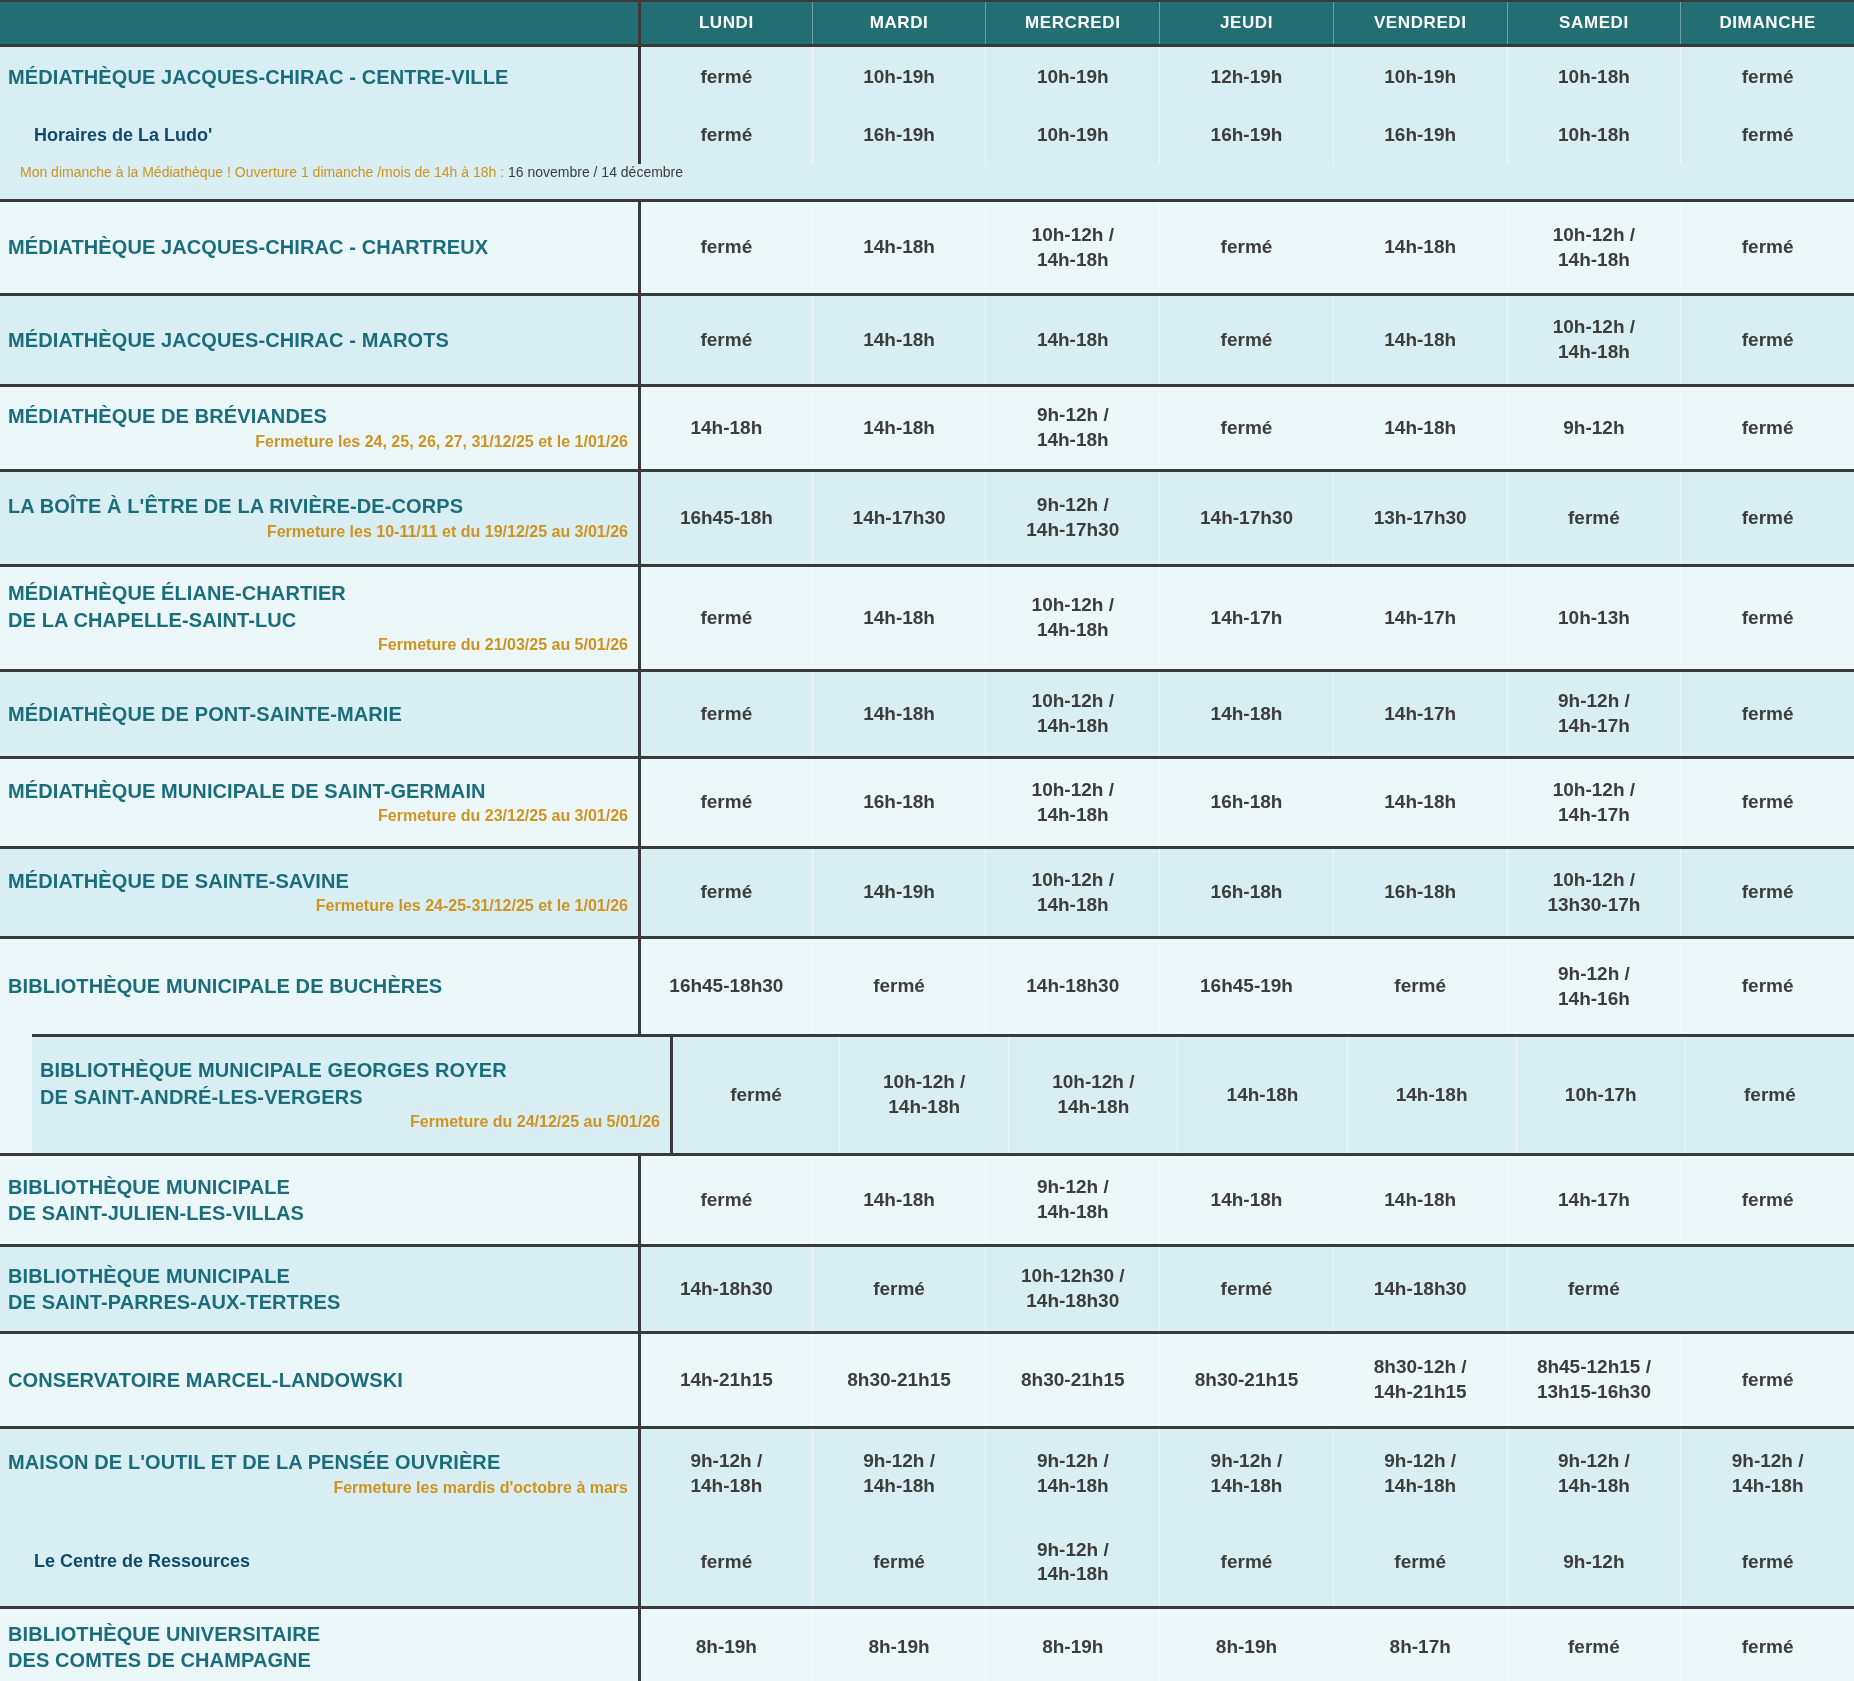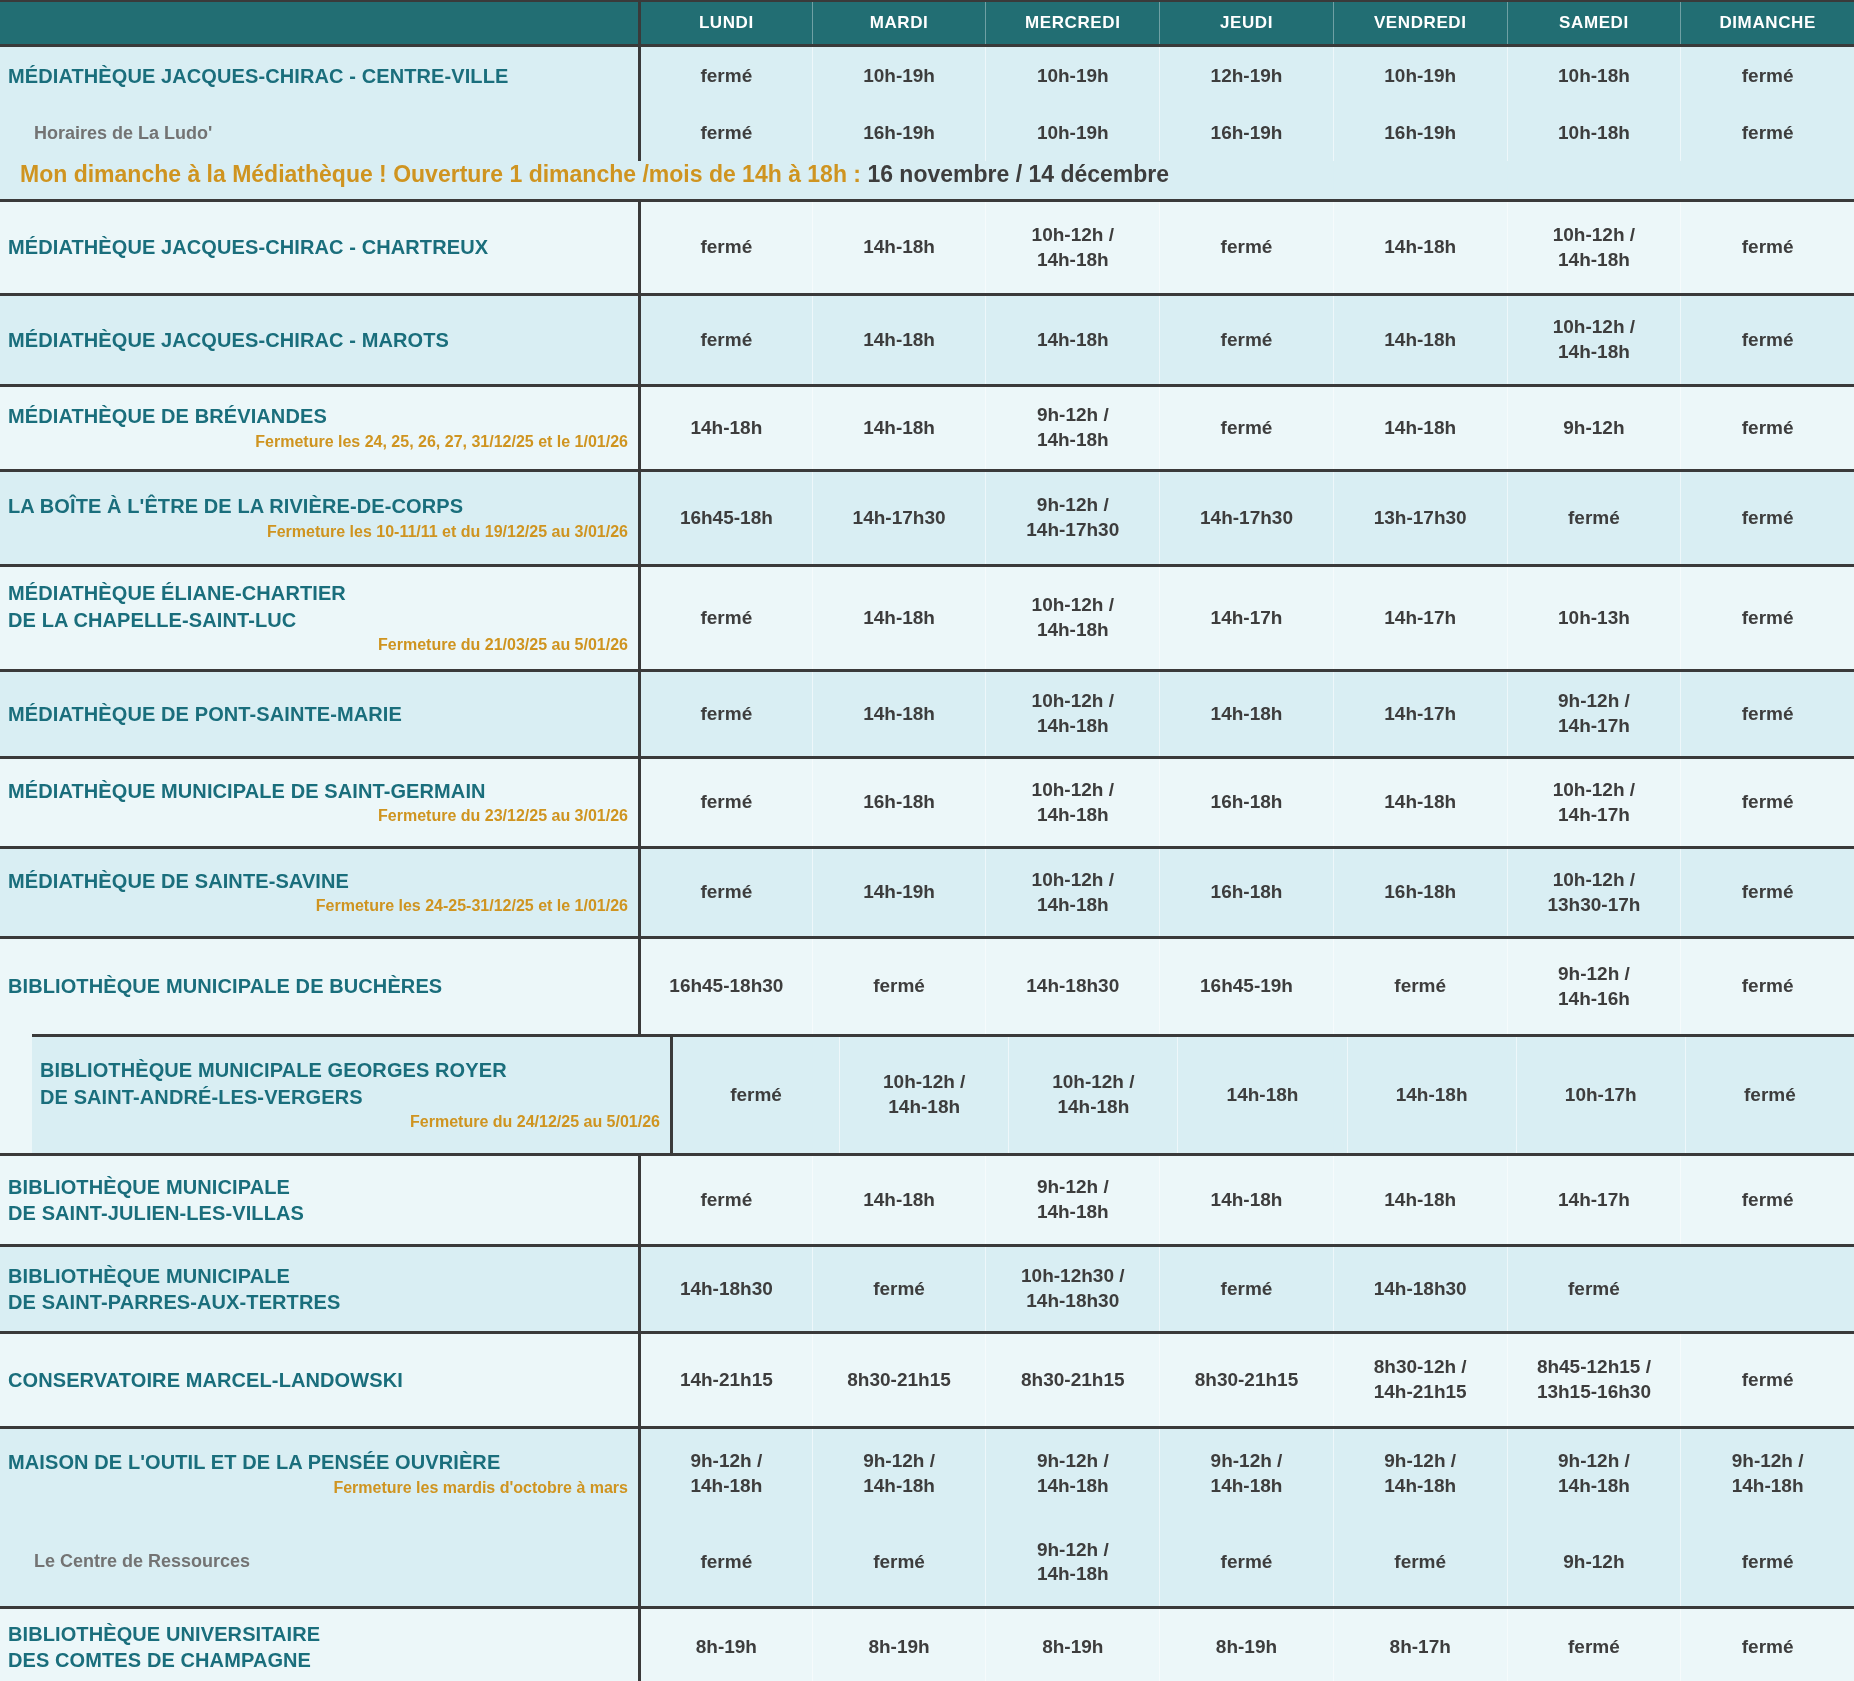--- a/index.html
+++ b/index.html
@@ -36,36 +36,36 @@
     display:grid;grid-template-columns:638px repeat(7,1fr);
   }
   .namecell{
     display:flex;flex-direction:column;justify-content:center;
     padding:5px 10px 5px 8px;
   }
   .libname{
     color:#1a6e7c;font-weight:bold;font-size:20px;line-height:1.32;letter-spacing:.1px;
   }
   .subname{
-    color:#737373;font-weight:bold;font-size:18px;line-height:1.32;padding-left:26px;
+    color:#0c4a6e;font-weight:bold;font-size:18px;line-height:1.32;padding-left:26px;
   }
   .note{
     color:#cf9420;font-weight:bold;font-size:16px;line-height:1.3;padding-left:26px;margin-top:2px;text-align:right;
   }
   .cell{
     display:flex;align-items:center;justify-content:center;text-align:center;
     font-weight:bold;font-size:19px;line-height:1.3;color:#3d3d3d;
     border-left:1px solid rgba(255,255,255,.55);
     padding:4px 2px;
   }
   .cell.first{border-left:3px solid #3a3a3a;}
   .footnote{
     flex:0 0 auto;
-    padding:0 8px 10px 20px;
-    font-weight:bold;font-size:23px;line-height:1.2;
+    padding:0 8px 18px 20px;
+    font-weight:normal;font-size:14px;line-height:1.2;
   }
   .fn-orange{color:#cf9420;}
   .fn-dark{color:#3d3d3d;}
 </style>
 </head>
 <body>
 
 <div class="table" id="tbl">
     <div class="hrow">
       <div class="hcell hname"></div>

